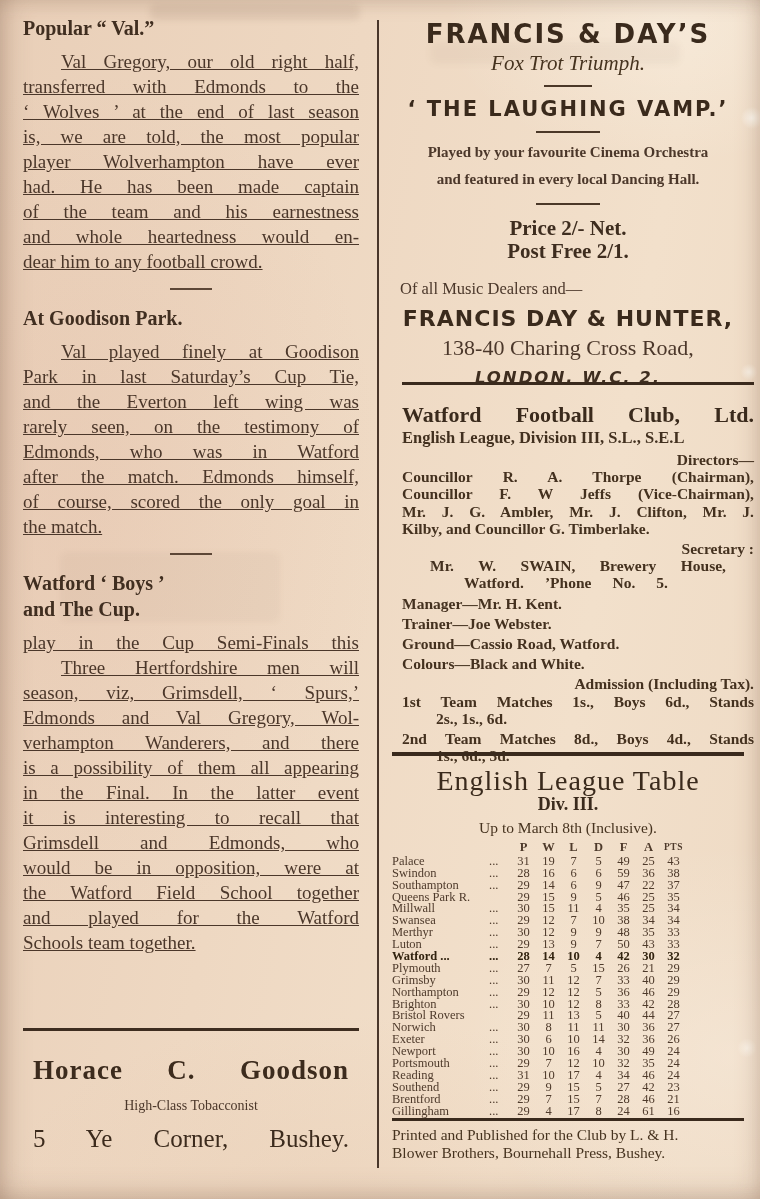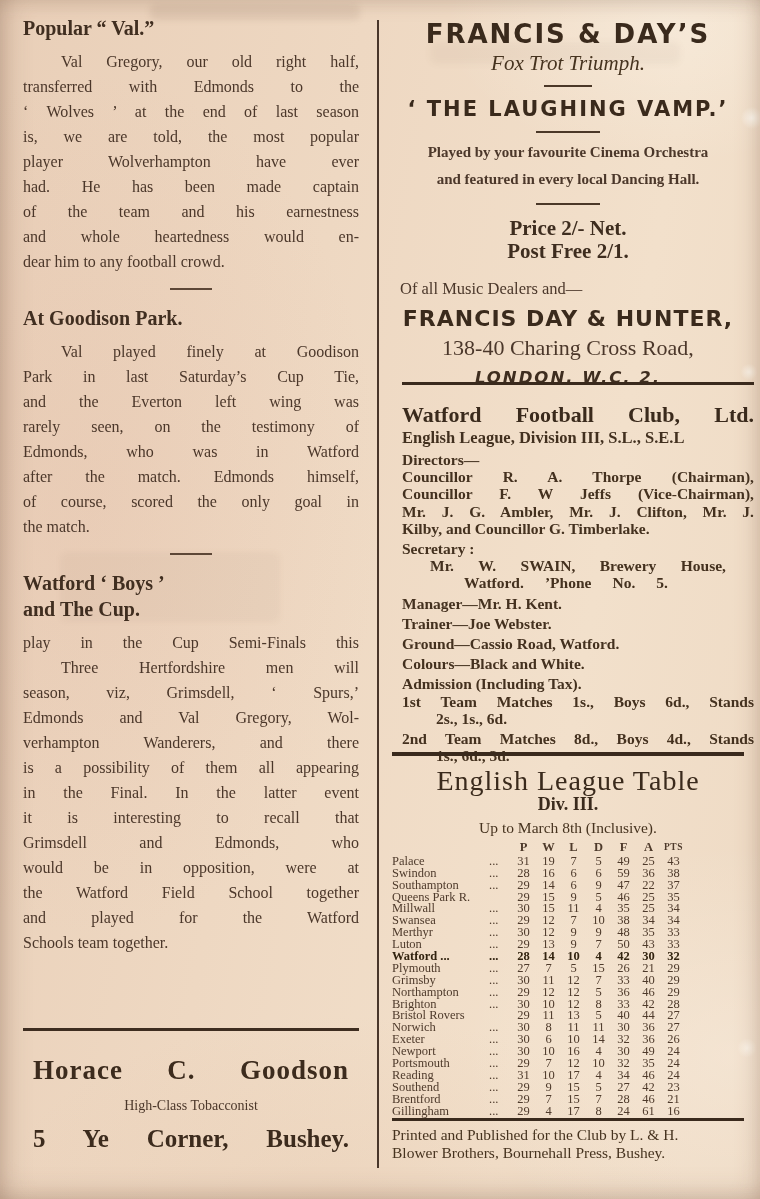--- a/index.html
+++ b/index.html
@@ -21,33 +21,33 @@
                 inset 0 14px 22px -12px rgba(110,75,55,.14);
   }
   .vrule{position:absolute;left:377px;top:20px;width:2px;height:1148px;background:#49362a;}
   .smudge{position:absolute;background:rgba(110,80,60,.10);filter:blur(3px);border-radius:6px;}
 
   
   .left-col{position:absolute;left:23px;top:16px;width:336px;height:1170px;}
   .art-h{font-weight:700;font-size:20px;line-height:24px;color:#402e20;margin:0 0 9px;}
   .art-h.mt{margin-top:6px;}
   .para{margin:0 0 2px;}
-  .pline{font-size:16px;line-height:25px;height:25px;overflow:hidden;text-align:justify;}
+  .pline{font-size:19px;line-height:25px;height:25px;overflow:hidden;text-align:justify;text-decoration:underline;}
   .pline::after{content:"";display:inline-block;width:100%;height:0;}
   .pline.first{text-indent:38px;}
   .pline.last{text-align:left;}
   .pline.last::after{content:none;}
   .art-sep{width:42px;height:2px;background:#5d4737;margin:14px auto 16px;}
 
   .tobacco{position:absolute;left:0;top:1012px;width:336px;border-top:3px solid #3e2d20;}
   .tob-name{font-weight:700;font-size:27px;line-height:30px;letter-spacing:1px;color:#3c2b1d;
             margin-top:24px;text-align:justify;height:30px;overflow:hidden;padding:0 10px;}
   .tob-name::after{content:"";display:inline-block;width:100%;}
   .tob-sub{text-align:center;font-size:14px;margin-top:13px;color:#4b372a;}
-  .tob-addr{font-weight:700;font-size:25px;line-height:28px;color:#3c2b1d;margin-top:11px;
+  .tob-addr{font-weight:400;font-size:25px;line-height:28px;color:#3c2b1d;margin-top:11px;
             text-align:justify;height:28px;overflow:hidden;padding:0 10px;}
   .tob-addr::after{content:"";display:inline-block;width:100%;}
 
   
   .right-col{position:absolute;left:392px;top:14px;width:352px;height:1185px;}
   .fd-brand{font-family:"DejaVu Sans",sans-serif;font-weight:700;font-size:26px;line-height:28px;
             letter-spacing:2px;text-align:center;color:#3a2a1c;margin-top:6px;}
   .fd-fox{font-style:italic;font-size:21px;line-height:24px;text-align:center;margin-top:3px;color:#46331f;}
   .srule{height:2px;background:#4b3828;margin:10px auto;}
   .w48{width:48px;} .w64{width:64px;}
@@ -64,21 +64,21 @@
             letter-spacing:2px;text-align:center;margin-top:7px;color:#3e2d1f;}
 
   .club{position:absolute;left:10px;top:368px;width:352px;border-top:3px solid #3a2a1d;padding-top:18px;}
   .club-title{font-weight:700;font-size:22px;line-height:24px;color:#3a2a1c;
               text-align:justify;height:24px;overflow:hidden;}
   .club-title::after{content:"";display:inline-block;width:100%;}
   .club-sub{font-weight:700;font-size:16.5px;line-height:20px;margin-top:1px;color:#42301f;}
   .club-lines{margin-top:3px;}
   .cl{font-weight:700;font-size:15.5px;line-height:17.2px;color:#44311f;}
   .cl.sp{margin-top:3px;}
-  .cl.center{text-align:left;}
+  .cl.center{text-align:right;}
   .cl.indent{padding-left:34px;}
   .cl.jfull,.cl.jpad,.cl.jphone{text-align:justify;height:17.2px;overflow:hidden;}
   .cl.jfull::after,.cl.jpad::after,.cl.jphone::after{content:"";display:inline-block;width:100%;}
   .cl.jpad{padding:0 28px;}
   .cl.jphone{padding:0 86px 0 62px;}
 
   .tblk{position:absolute;left:0;top:738px;width:352px;border-top:4px solid #3a2a1d;}
   .tbl-title{font-weight:400;font-size:28px;line-height:25px;text-align:center;letter-spacing:1px;
              color:#3a2a1c;margin-top:12px;}
   .tbl-div{font-weight:700;font-size:18px;line-height:19px;text-align:center;color:#3a2a1c;margin-top:2px;}

